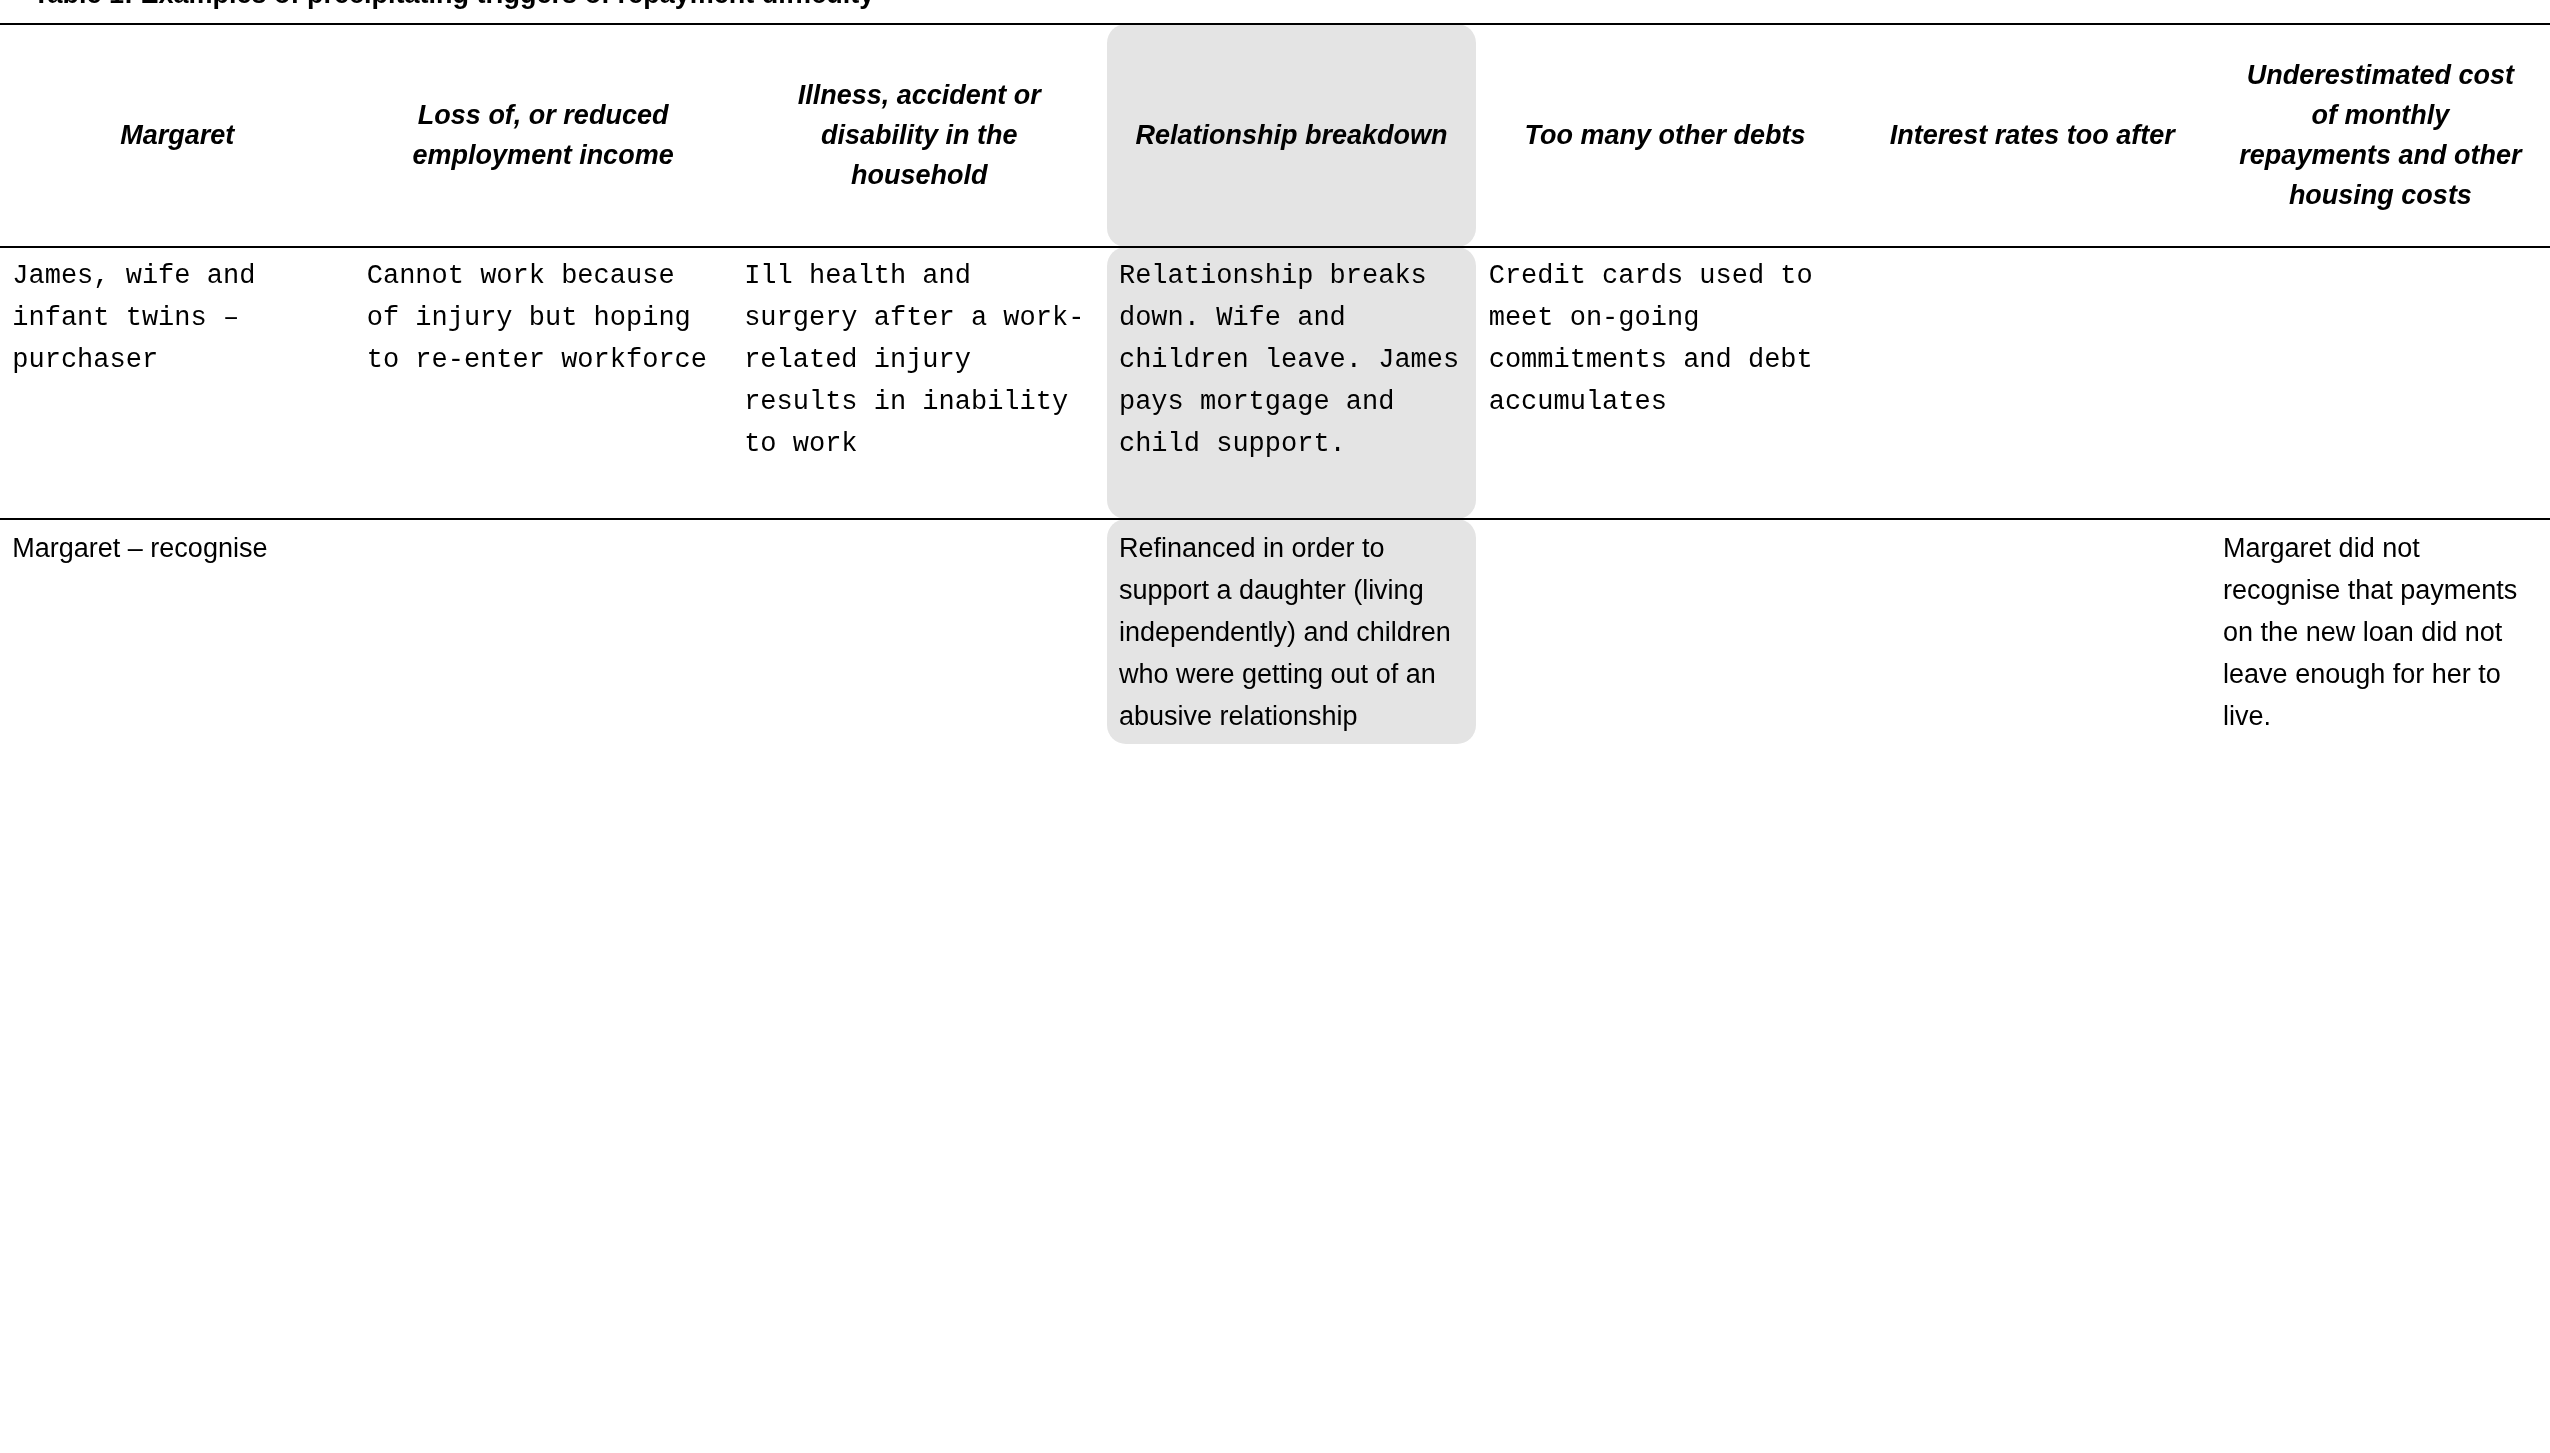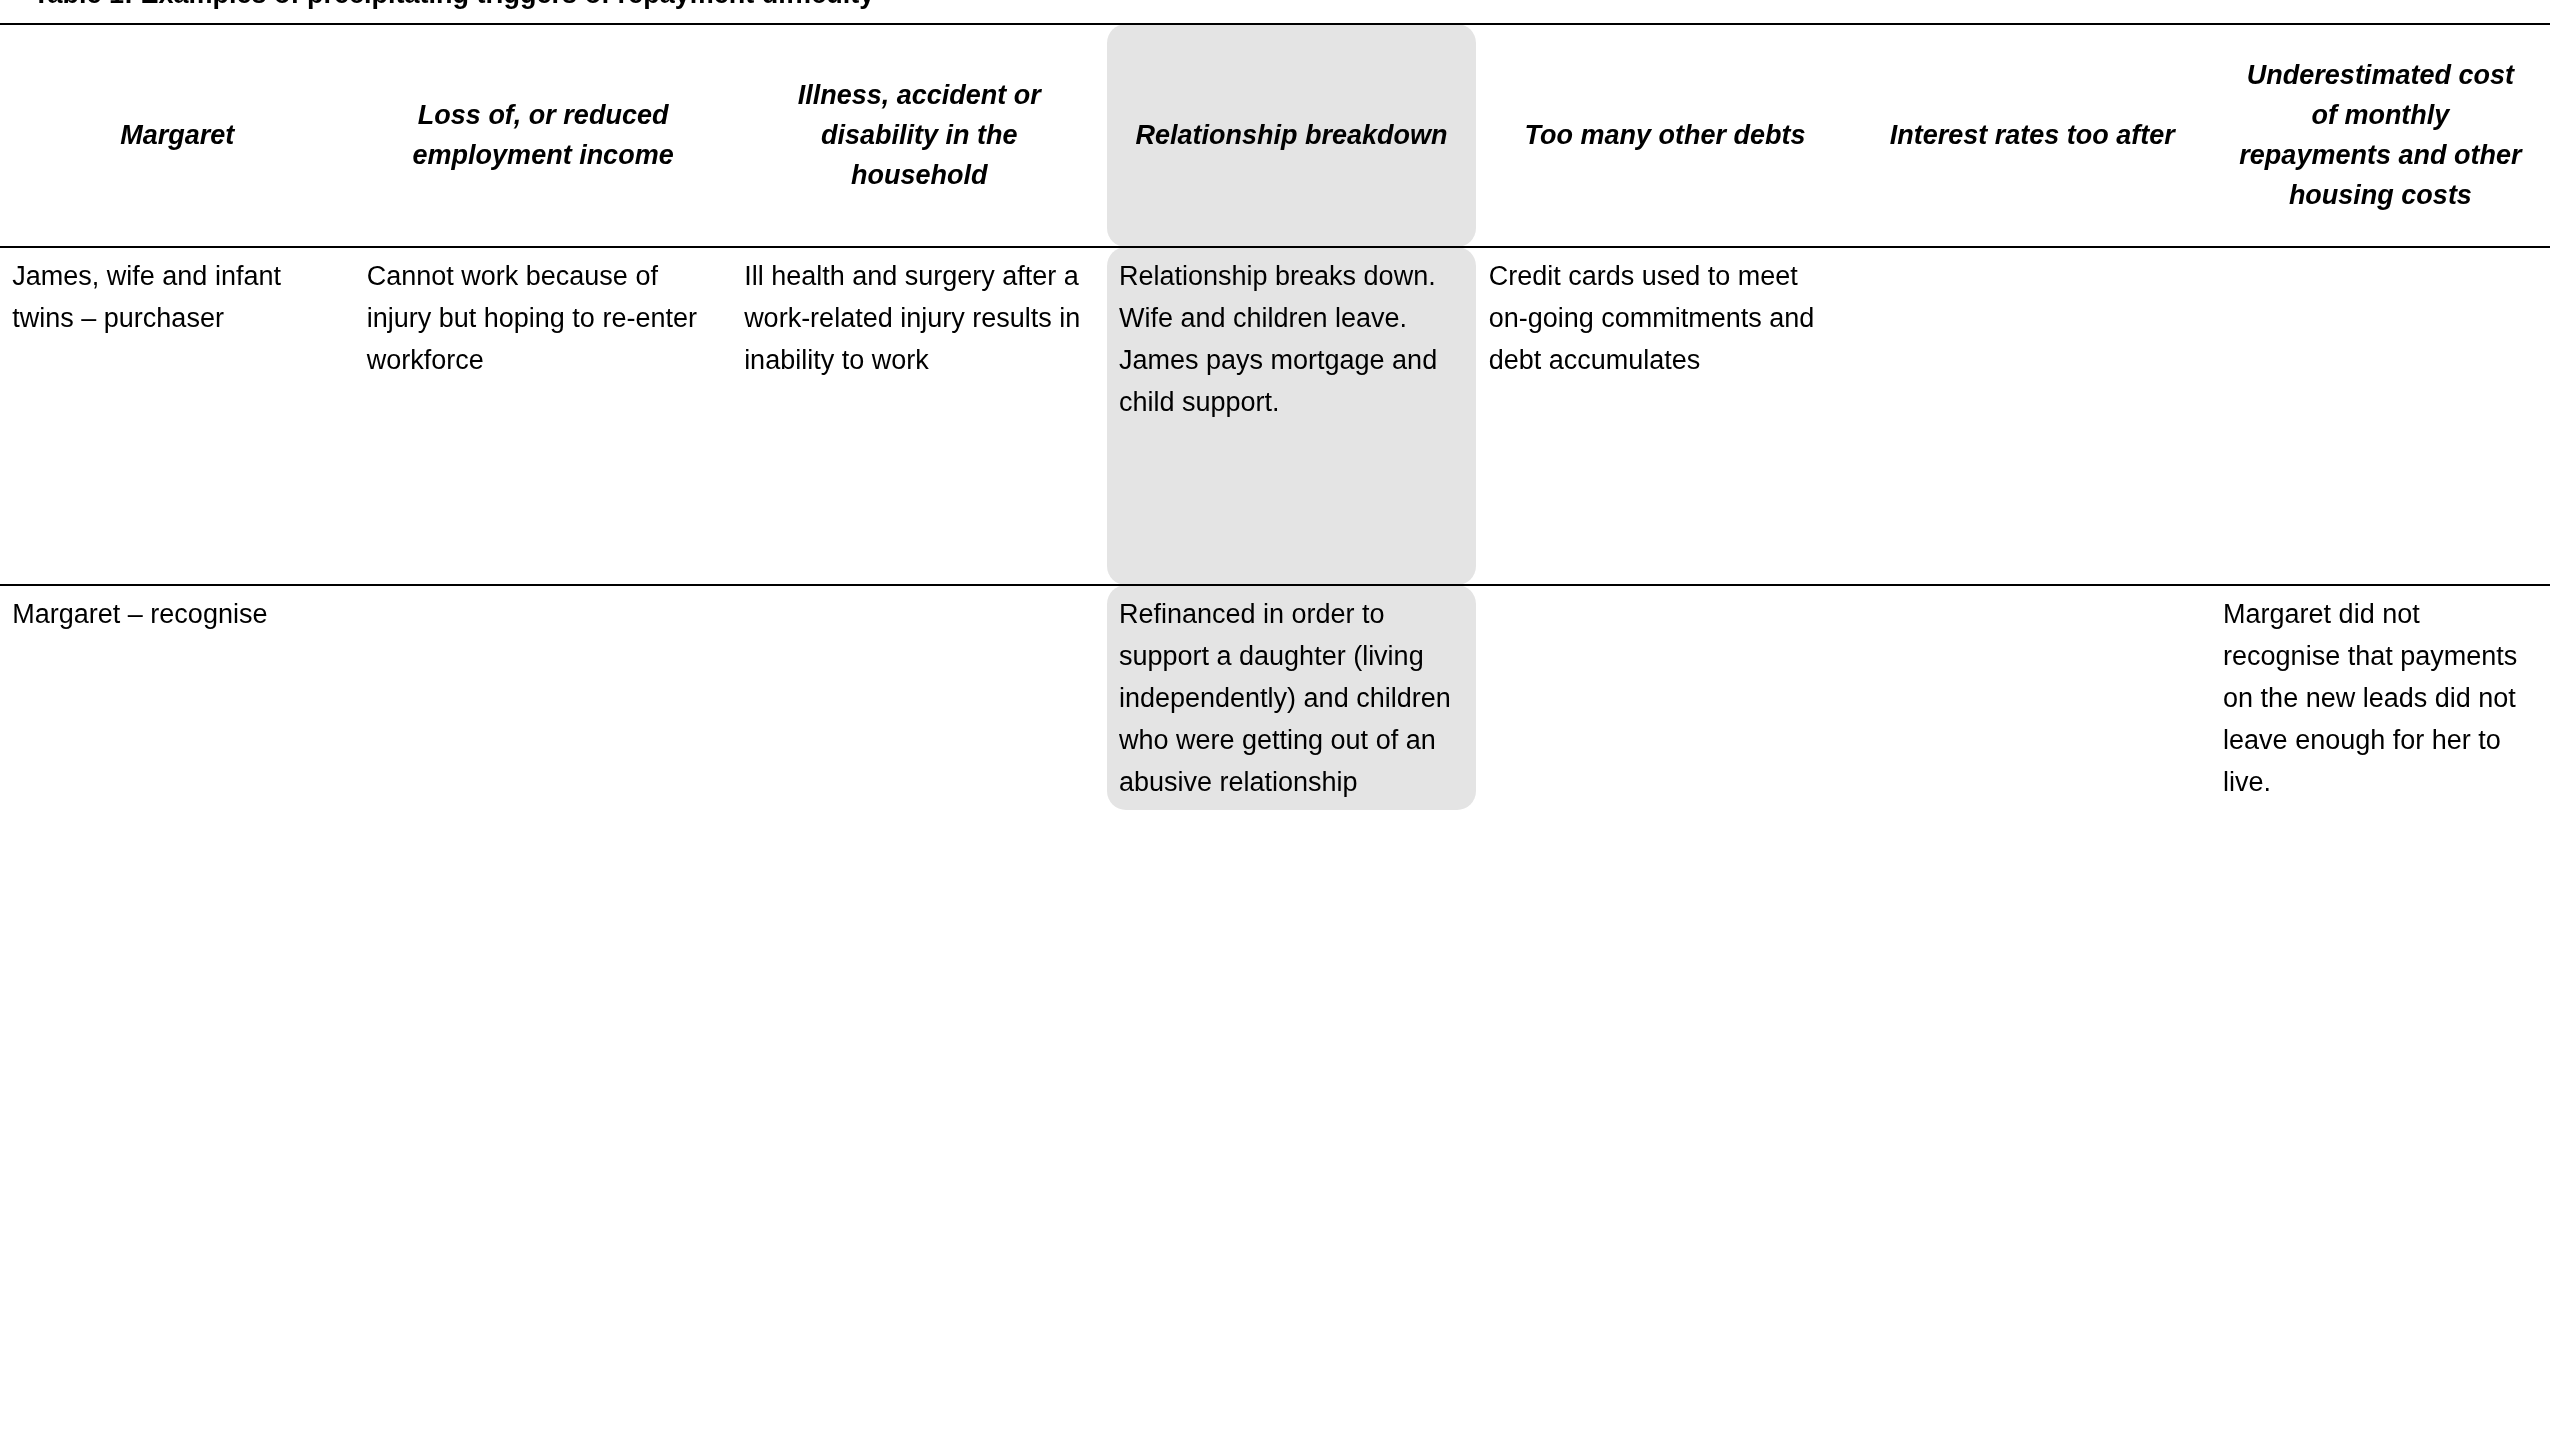--- a/index.html
+++ b/index.html
@@ -53,21 +53,21 @@
     padding: 10.5px 24.6px;
   }
   thead tr {
     border-top: 2.6px solid #000;
     border-bottom: 2.6px solid #000;
     height: 223px;
   }
   tbody tr { border-bottom: 2.6px solid #000; }
   tbody tr.row-trevor   { height: 272px; }
   tbody tr.row-ginny    { height: 350px; }
-  tbody tr.row-james    { height: 338px; }
+  tbody tr.row-james    { height: 272px; font-family: Liberation Mono, monospace; }
   tbody tr.row-margaret { border-bottom: none; }
   .shaded { background: var(--shade, #e4e4e4); border-radius: 19px; }
 </style>
 </head>
 <body>
 
 <div class="caption-clip">
   <span class="cap">Table 1: Examples of precipitating triggers of repayment difficulty</span>
 </div>
 
@@ -102,17 +102,17 @@
       <td></td>
       <td></td>
     </tr>
     <tr class="row-margaret">
       <td>Margaret – recognise</td>
       <td></td>
       <td></td>
       <td class="shaded">Refinanced in order to support a daughter (living independently) and children who were getting out of an abusive relationship</td>
       <td></td>
       <td></td>
-      <td>Margaret did not recognise that payments on the new leads did not leave enough for her to live.</td>
+      <td>Margaret did not recognise that payments on the new loan did not leave enough for her to live.</td>
     </tr>
   </tbody>
 </table>
 
 
 </body></html>

